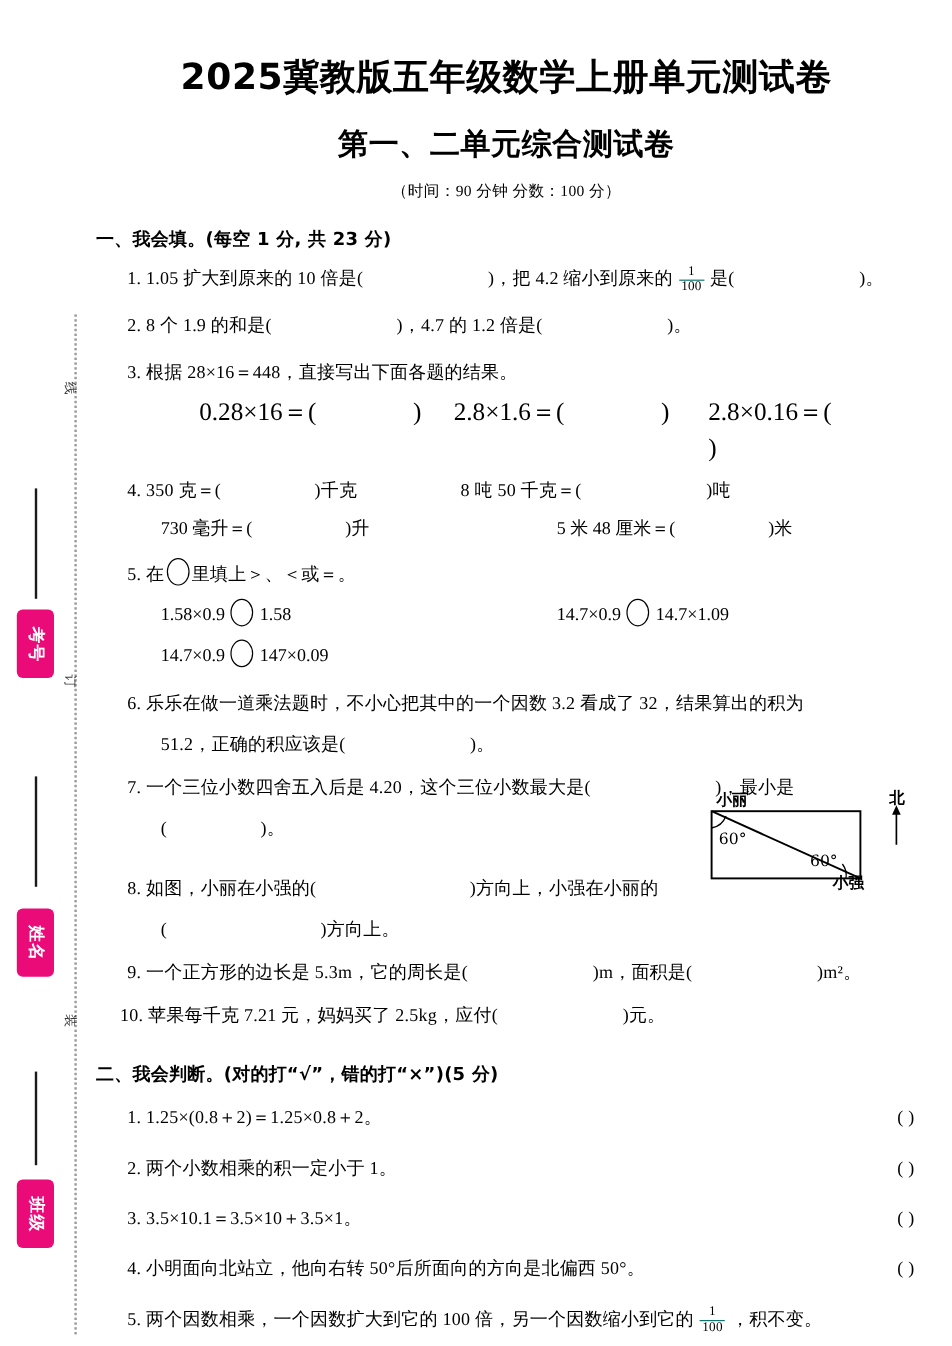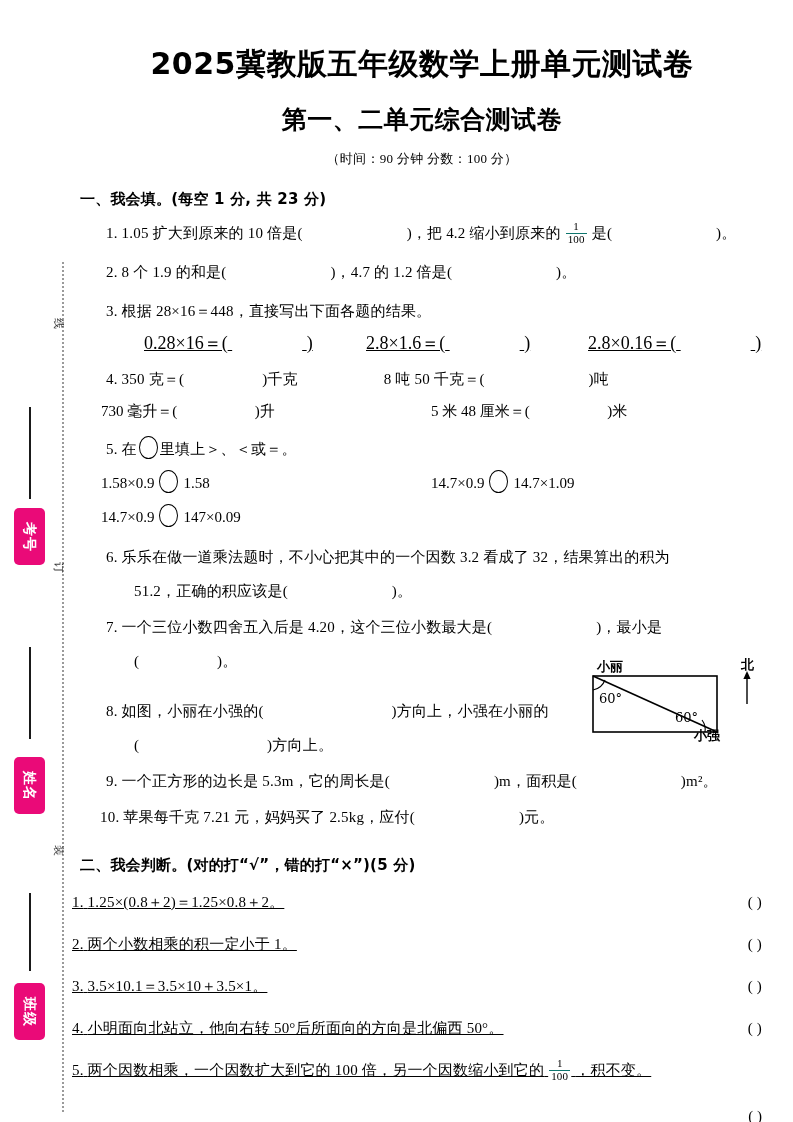--- a/index.html
+++ b/index.html
@@ -154,35 +154,35 @@
     display: inline-block;
     width: 17px; height: 21px;
     border: 1.4px solid #000;
     border-radius: 50%;
     vertical-align: -5px;
     margin: 0 5px;
   }
   .circ.tight { margin: 0 2px; vertical-align: -5px; }
 
   
-  .row3 { display: flex; margin-left: 72px; margin-top: 2px; font-size: 18px; line-height: 30px; text-decoration: underline; }
+  .row3 { display: flex; margin-left: 94px; margin-top: 2px; font-size: 21px; line-height: 30px; }
   .row3 > div:nth-child(1) { width: 222px; }
   .row3 > div:nth-child(2) { width: 222px; }
 
-  .row2 { display: flex; margin-left: 29px; margin-top: 2px; font-size: 15px; line-height: 30px; }
+  .row2 { display: flex; margin-left: 62px; margin-top: 2px; font-size: 15px; line-height: 30px; }
   .row2 > div:nth-child(1) { width: 330px; }
 
   
   .jrow {
     position: relative;
     font-size: 15px;
     line-height: 30px;
+    margin-left: 34px;
     margin-top: 12px;
     letter-spacing: 0.2px;
-    text-decoration: underline;
   }
   .jpar {
     position: absolute;
     right: 10px;
     top: 0;
     font-size: 15px;
     letter-spacing: 0.2px;
   }
   .jpar-free {
     text-align: right;

